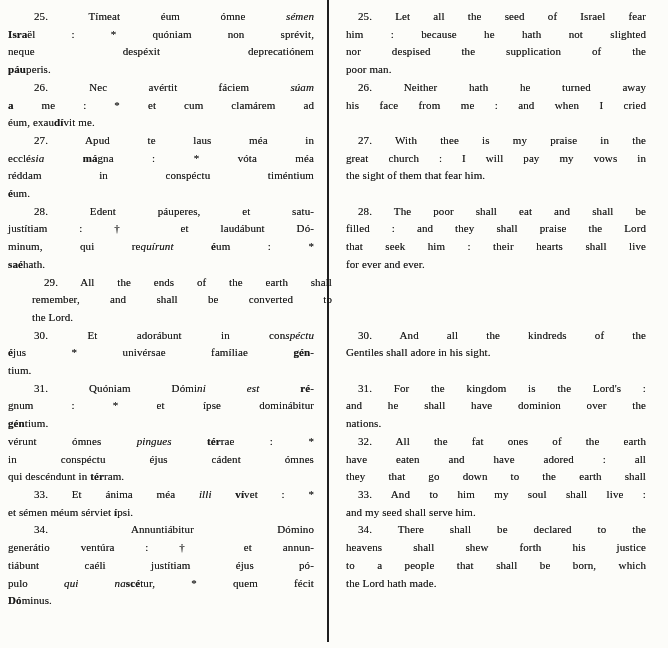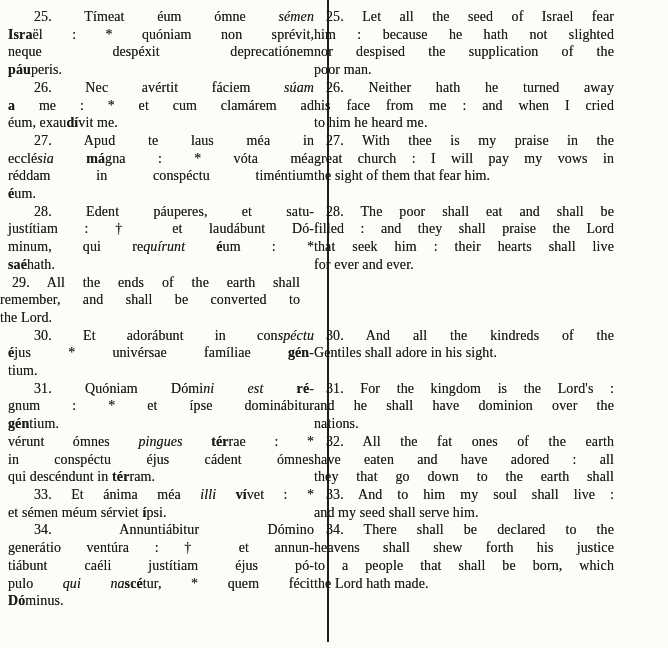--- a/index.html
+++ b/index.html
@@ -17,31 +17,32 @@
   }
   .divider {
     position:absolute;
     left:327px; top:0; bottom:6px;
     width:2px;
     background:#1f1f1f;
   }
   .rows { position:relative; }
   .row { display:flex; }
   .cell {
-    font-size:14px;
+    font-size:11px;
     line-height:17.7px;
     letter-spacing:0.1px;
     text-shadow:0 0 .35px rgba(0,0,0,.55);
   }
   .cell-l {
     width:306px;
     padding-left:8px;
     flex:0 0 auto;
   }
   .cell-r {
+    margin-left:32px;
     width:300px;
     flex:0 0 auto;
   }
   .line {
     text-align:justify;
     text-align-last:justify;
     white-space:normal;
   }
   .line.last { text-align-last:left; }
   .cell-l .line.first { padding-left:26px; }
@@ -71,21 +72,20 @@
       </div>
       <div class="row">
         <div class="cell cell-l">
           <div class="line first"><span>26. Nec avértit fáciem </span><span class="it">súam</span></div>
           <div class="line"><span class="bd">a</span><span> me : * et cum clamárem ad</span></div>
           <div class="line last"><span>éum, exau</span><span class="bd">dí</span><span>vit me.</span></div>
         </div>
         <div class="cell cell-r">
           <div class="line first"><span>26. Neither hath he turned away</span></div>
           <div class="line"><span>his face from me : and when I cried</span></div>
-          <div class="line last"><span>to him he heard me.</span></div>
         </div>
       </div>
       <div class="row">
         <div class="cell cell-l">
           <div class="line first"><span>27. Apud te laus méa in</span></div>
           <div class="line"><span>ecclé</span><span class="it">sia</span><span> </span><span class="bd">má</span><span>gna : * vóta méa</span></div>
           <div class="line"><span>réddam in conspéctu timéntium</span></div>
           <div class="line last"><span class="bd">é</span><span>um.</span></div>
         </div>
         <div class="cell cell-r">

